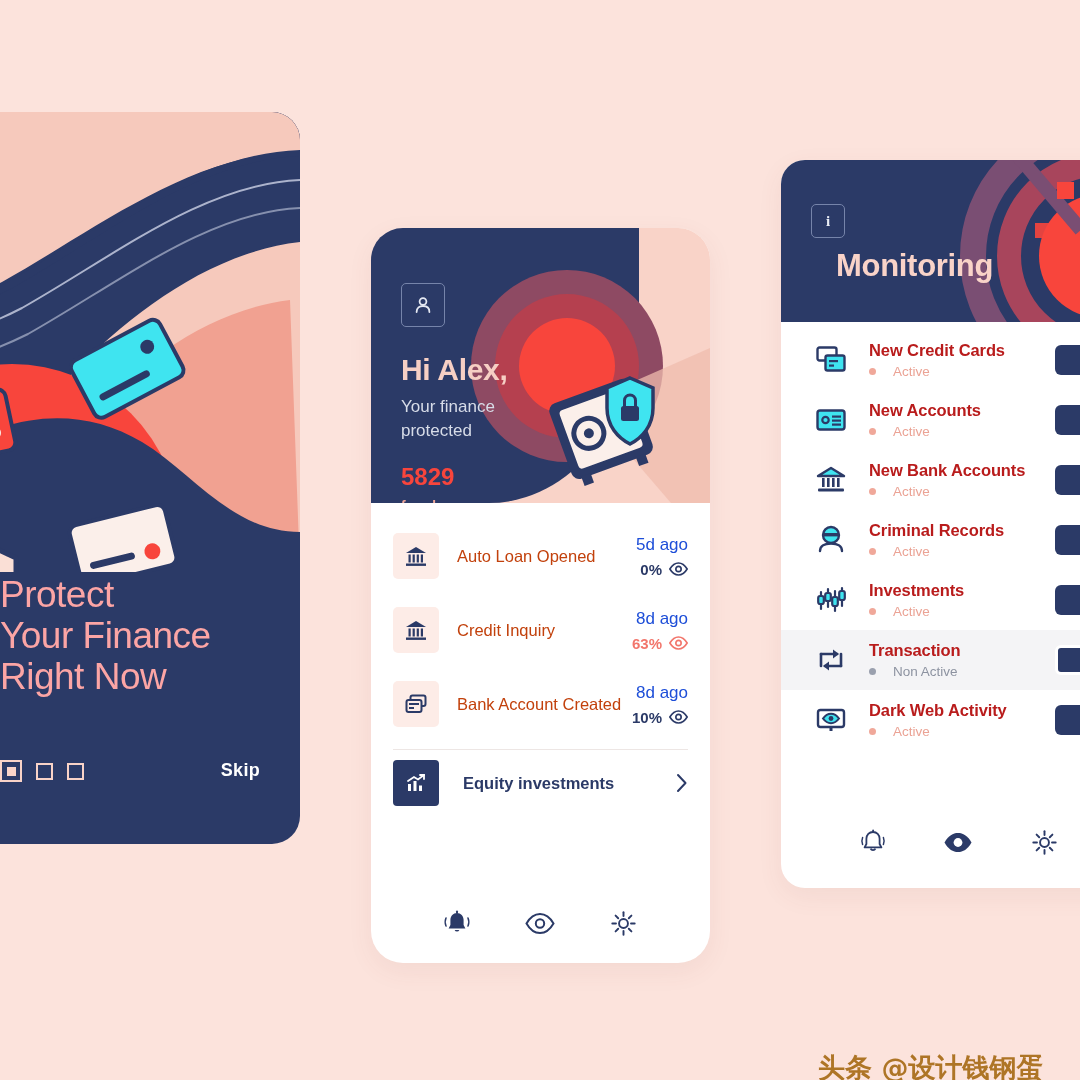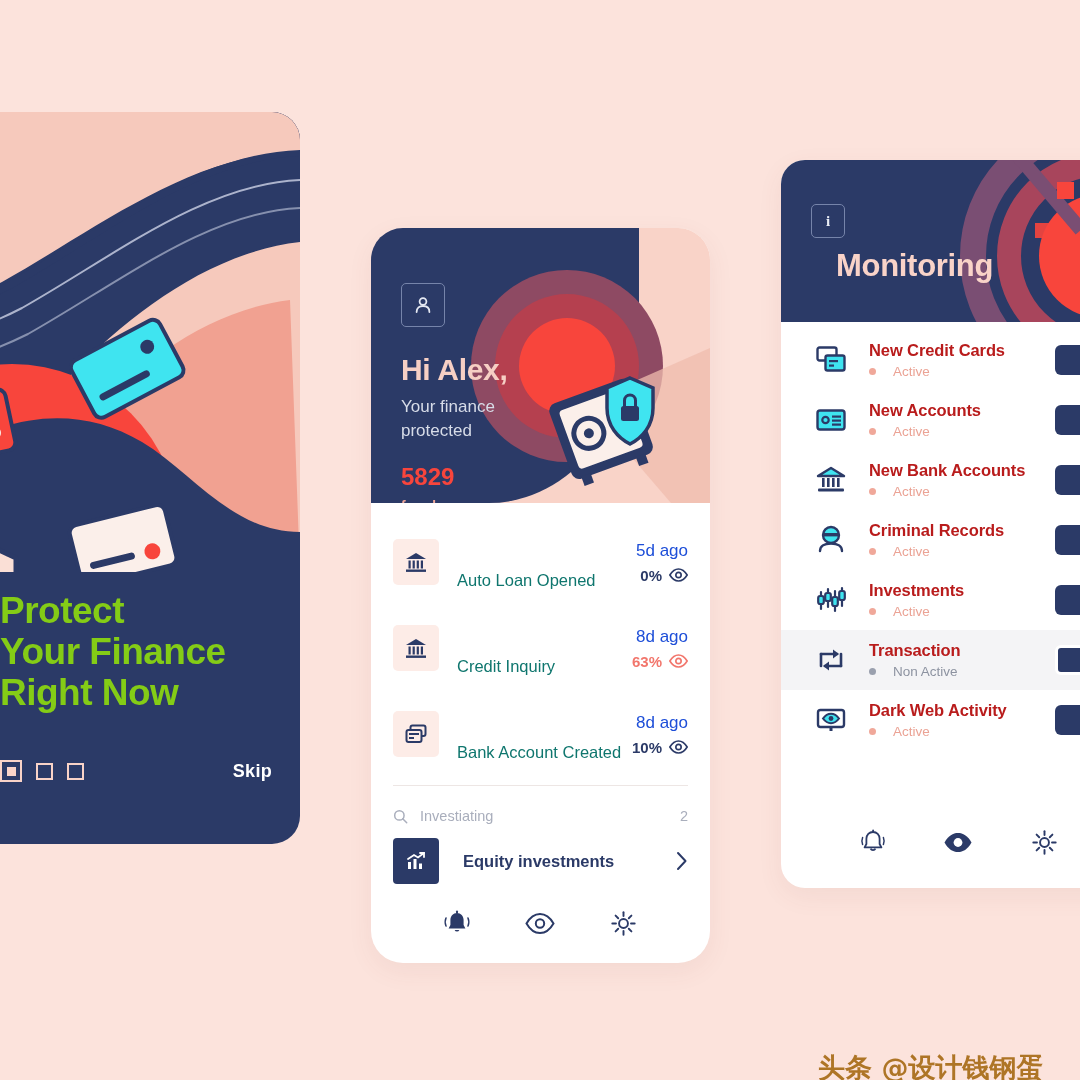--- a/index.html
+++ b/index.html
@@ -14,27 +14,27 @@
   
   .screen1 {
     position: absolute; left: -108px; top: 112px;
     width: 408px; height: 732px;
     background: #2B3A67;
     border-radius: 28px;
     overflow: hidden;
   }
   .s1-illus { position: absolute; left: 0; top: 0; width: 408px; height: 460px; overflow: hidden; }
   .s1-title {
-    position: absolute; left: 108px; top: 478px;
-    color: #84cc16; font-size: 37px; line-height: 41px;
-    font-weight: 700; letter-spacing: -0.5px;
+    position: absolute; left: 108px; top: 462px;
+    color: #fca5a5; font-size: 37px; line-height: 41px;
+    font-weight: 400; letter-spacing: -0.5px;
   }
   .s1-bottom {
-    position: absolute; left: 108px; right: 28px; top: 648px;
-    display: flex; align-items: center; justify-content: space-between;
+    position: absolute; left: 108px; right: 40px; top: 648px;
+    display: flex; justify-content: space-between;
   }
   .dots { display: flex; align-items: center; gap: 14px; }
   .dot-sq {
     border: 2px solid #F9D3C8; display: flex;
     align-items: center; justify-content: center;
   }
   .dot-sq.lg { width: 22px; height: 22px; }
   .dot-sq.sm { width: 17px; height: 17px; }
   .dot-sq .fill { background: #F9D3C8; }
   .dot-sq.lg .fill { width: 9px; height: 9px; }
@@ -70,22 +70,22 @@
   .s2-frauds .num { color: #F8453C; font-size: 24px; font-weight: 700; }
   .s2-frauds .lbl { color: #F0A89A; font-size: 14px; font-weight: 600; }
 
   .s2-list { padding: 16px 22px 0 22px; }
   .s2-row { display: flex; align-items: center; padding: 14px 0; }
   .s2-ico {
     width: 46px; height: 46px; background: #FDECE7; border-radius: 5px;
     display: flex; align-items: center; justify-content: center; flex: 0 0 46px;
   }
   .s2-rowtitle {
-    flex: 1; margin-left: 18px; color: #0f766e;
-    font-size: 16.5px; font-weight: 500; line-height: 21px; margin-top: 37px;
+    flex: 1; margin-left: 18px; color: #c2410c;
+    font-size: 16.5px; font-weight: 500; line-height: 21px;
   }
   .s2-meta { text-align: right; }
   .s2-ago { color: #1d4ed8; font-size: 17px; }
   .s2-pct { display: flex; align-items: center; justify-content: flex-end; gap: 7px; margin-top: 6px; }
   .s2-pct .p { font-size: 15px; font-weight: 700; color: #2B3A67; }
   .s2-pct.alert .p { color: #F2766C; }
   .s2-divider { height: 1px; background: #EDE6E4; margin: 8px 22px 0 22px; }
   .s2-invrow {
     display: flex; align-items: center; padding: 22px 22px 4px 22px;
     color: #A9AEBC; font-size: 14.5px;
@@ -335,28 +335,20 @@
               <path d="M1 8 C4 3 7.5 1 11 1 C14.5 1 18 3 21 8 C18 13 14.5 15 11 15 C7.5 15 4 13 1 8 Z" fill="none" stroke="#2B3A67" stroke-width="1.9"></path>
               <circle cx="11" cy="8" r="3.1" fill="none" stroke="#2B3A67" stroke-width="1.9"></circle>
             </svg>
           </div>
         </div>
       </div>
     </div>
 
     <div class="s2-divider"></div>
 
-    <div class="s2-invrow">
-      <svg width="15" height="15" viewBox="0 0 16 16">
-        <circle cx="6.8" cy="6.8" r="5" fill="none" stroke="#A9AEBC" stroke-width="1.6"></circle>
-        <line x1="10.4" y1="10.4" x2="14.6" y2="14.6" stroke="#A9AEBC" stroke-width="1.6" stroke-linecap="round"></line>
-      </svg>
-      <span class="lbl">Investiating</span>
-      <span>2</span>
-    </div>
 
     <div class="s2-equity">
       <div class="s2-equity-ico">
         <svg width="24" height="24" viewBox="0 0 24 24">
           <rect x="4" y="13" width="3" height="7" fill="#FFFFFF"></rect>
           <rect x="9.5" y="10" width="3" height="10" fill="#FFFFFF"></rect>
           <rect x="15" y="14.5" width="3" height="5.5" fill="#FFFFFF"></rect>
           <path d="M4 10 L10 6 L14 8.5 L20 4" fill="none" stroke="#FFFFFF" stroke-width="1.8" stroke-linecap="round"></path>
           <path d="M16 4 H20 V8" fill="none" stroke="#FFFFFF" stroke-width="1.8" stroke-linecap="round"></path>
         </svg>

